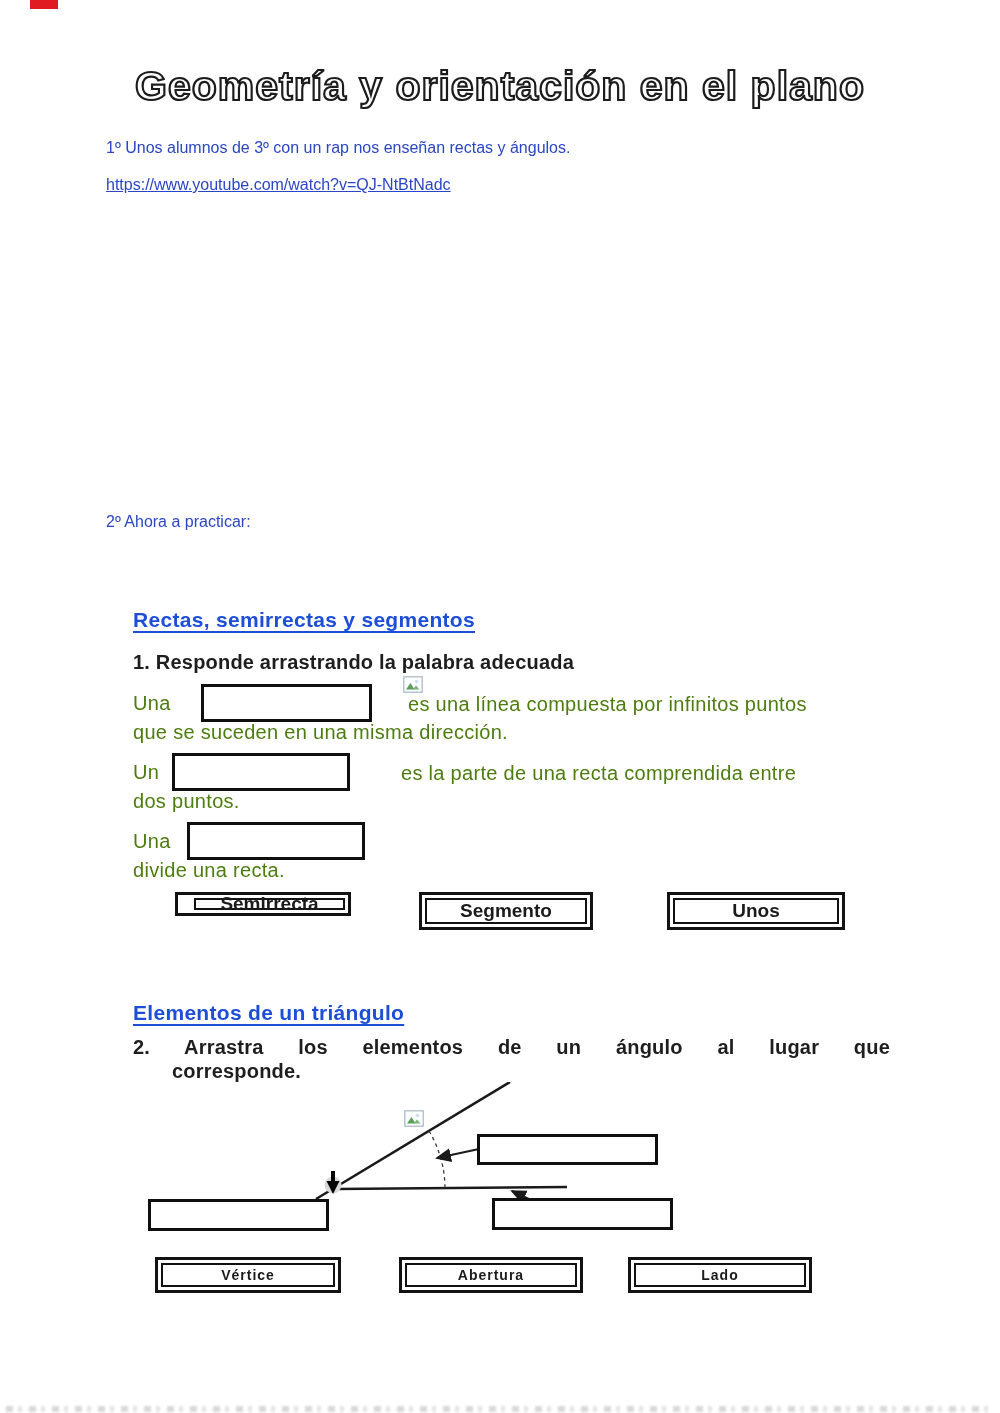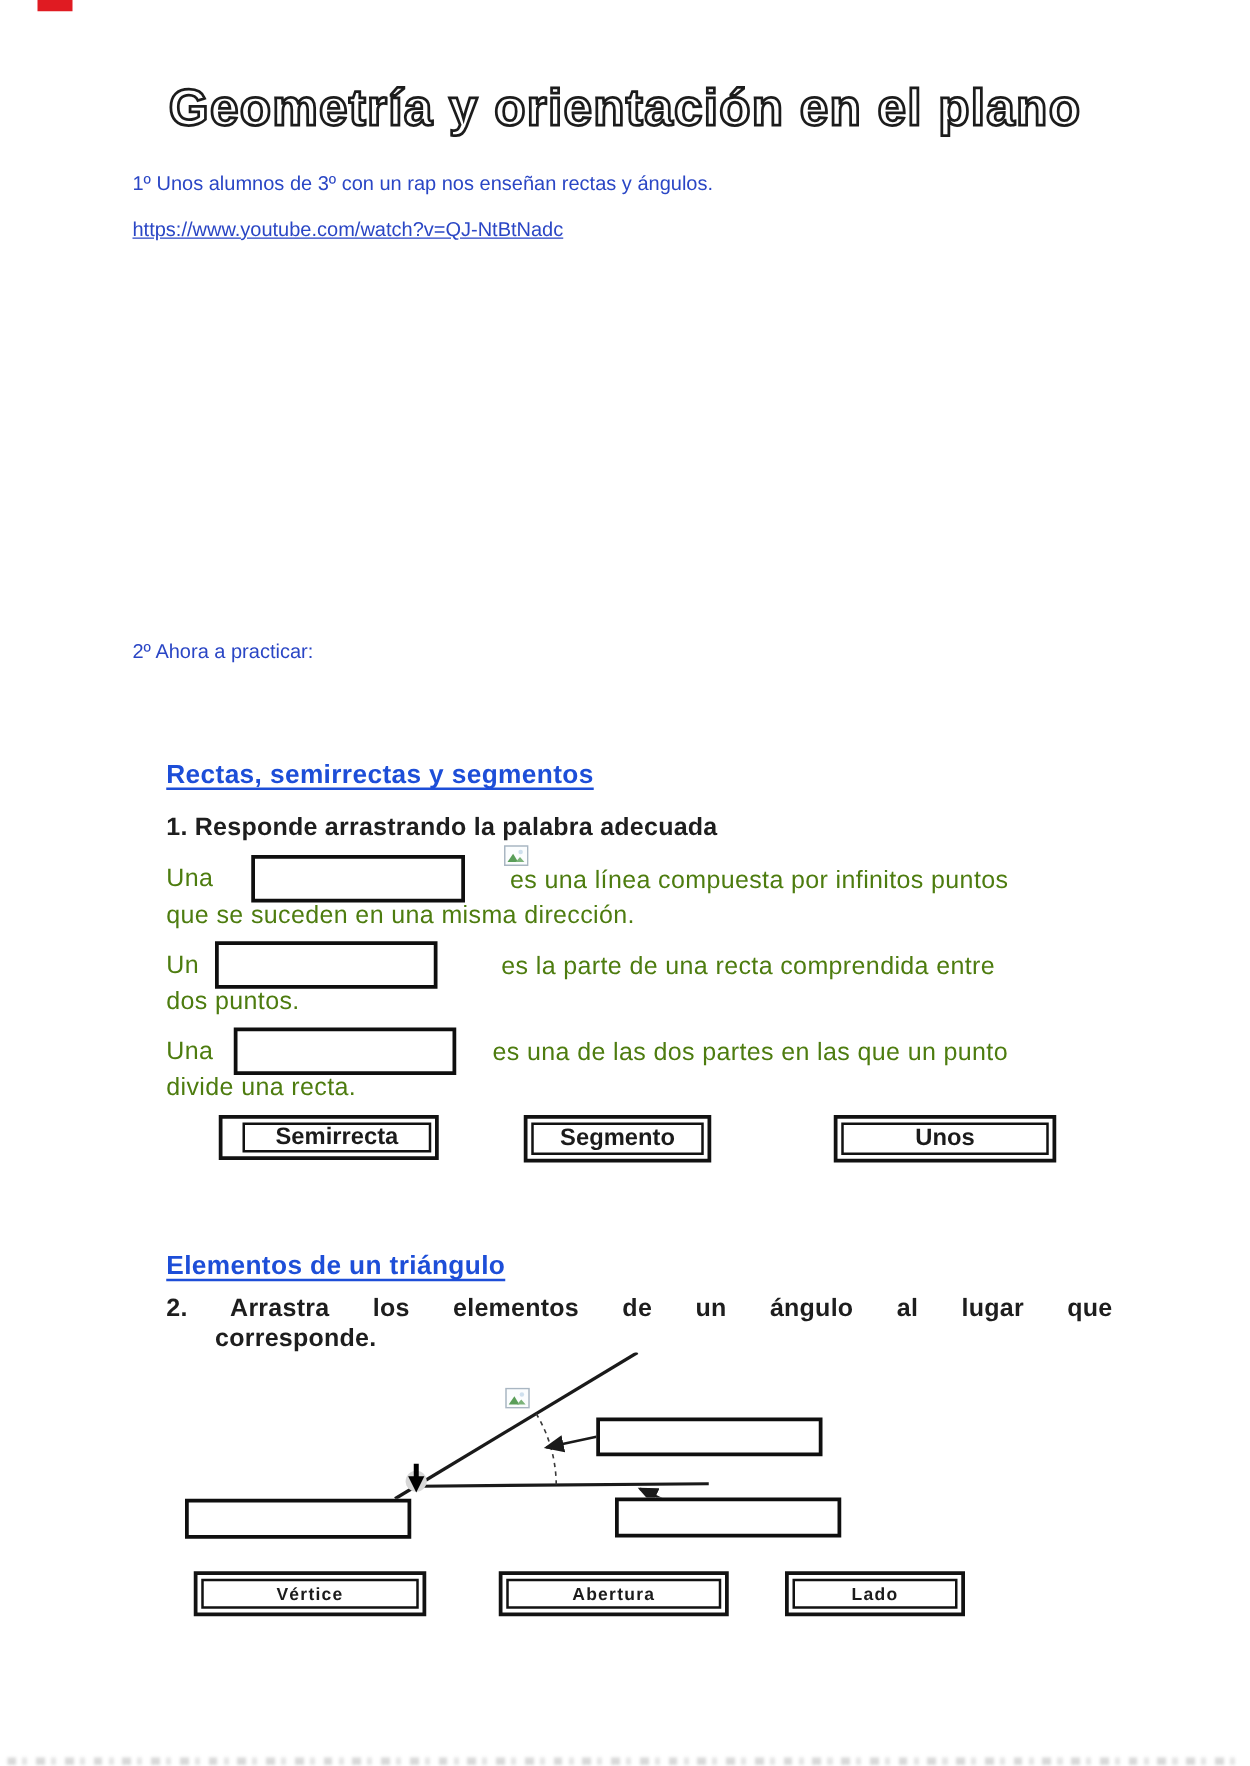--- a/index.html
+++ b/index.html
@@ -93,27 +93,26 @@
   <div class="abs ws-text" style="left:408px; top:693px;">es una línea compuesta por infinitos puntos</div>
   <div class="abs ws-text" style="left:133px; top:721px;">que se suceden en una misma dirección.</div>
 
   <div class="abs ws-text" style="left:133px; top:761px;">Un</div>
   <div class="abs drop-box" style="left:172px; top:753px; width:178px; height:38px;"></div>
   <div class="abs ws-text" style="left:401px; top:762px;">es la parte de una recta comprendida entre</div>
   <div class="abs ws-text" style="left:133px; top:790px;">dos puntos.</div>
 
   <div class="abs ws-text" style="left:133px; top:830px;">Una</div>
   <div class="abs drop-box" style="left:187px; top:822px; width:178px; height:38px;"></div>
-  <div class="abs ws-text" style="left:394px; top:831px;">es una de las dos partes en las que un punto</div>
   <div class="abs ws-text" style="left:133px; top:859px;">divide una recta.</div>
 
-  <div class="abs bank bank-row1" style="left:175px; top:892px; width:176px; height:36px;padding-left:16px;">
+  <div class="abs bank bank-row1" style="left:175px; top:892px; width:176px; height:24px;padding-left:16px;">
     <div class="bank-inner">Semirrecta</div>
   </div>
-  <div class="abs bank bank-row1" style="left:419px; top:892px; width:150px; height:38px;">
+  <div class="abs bank bank-row1" style="left:419px; top:892px; width:174px; height:38px;">
     <div class="bank-inner">Segmento</div>
   </div>
   <div class="abs bank bank-row1" style="left:667px; top:892px; width:178px; height:38px;">
     <div class="bank-inner">Unos</div>
   </div>
 
   <div class="abs ws-heading" style="left:133px; top:1001px;">Elementos de un triángulo</div>
   <div class="abs ws-bold justify-line" style="left:133px; top:1036px;">2. Arrastra los elementos de un ángulo al lugar que</div>
   <div class="abs ws-bold" style="left:172px; top:1060px;">corresponde.</div>
 
@@ -154,19 +153,19 @@
     <div class="abs drop-box" style="left:15px; top:117px; width:181px; height:32px;"></div>
     <div class="abs drop-box" style="left:359px; top:116px; width:181px; height:32px;"></div>
   </div>
 
   <div class="abs bank bank-row2" style="left:155px; top:1257px; width:186px; height:36px;">
     <div class="bank-inner">Vértice</div>
   </div>
   <div class="abs bank bank-row2" style="left:399px; top:1257px; width:184px; height:36px;">
     <div class="bank-inner">Abertura</div>
   </div>
-  <div class="abs bank bank-row2" style="left:628px; top:1257px; width:144px; height:36px;">
+  <div class="abs bank bank-row2" style="left:628px; top:1257px; width:184px; height:36px;">
     <div class="bank-inner">Lado</div>
   </div>
 
   <div class="abs bottom-smudge"></div>
 
 </div>
 
 </body></html>

